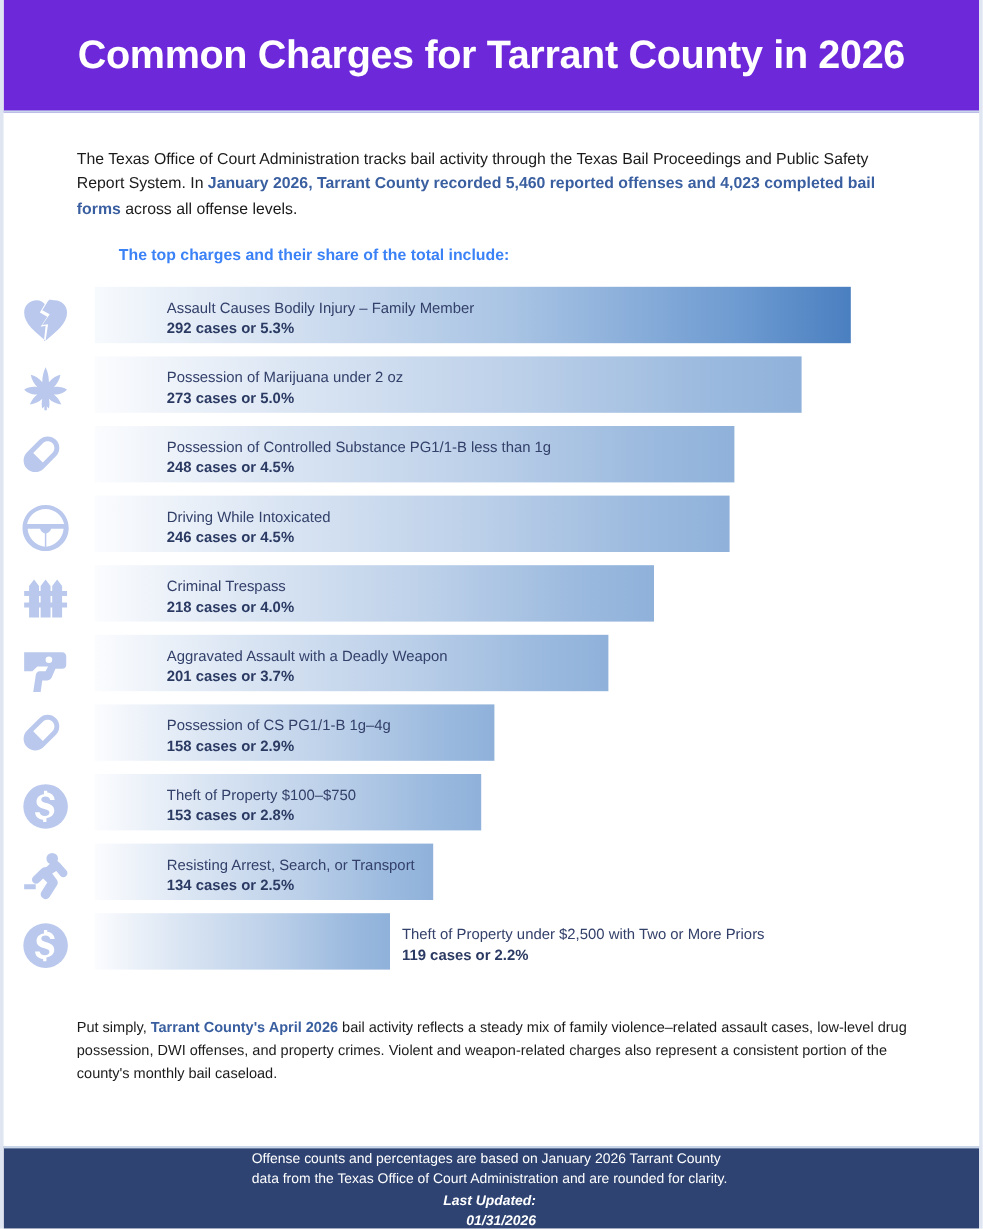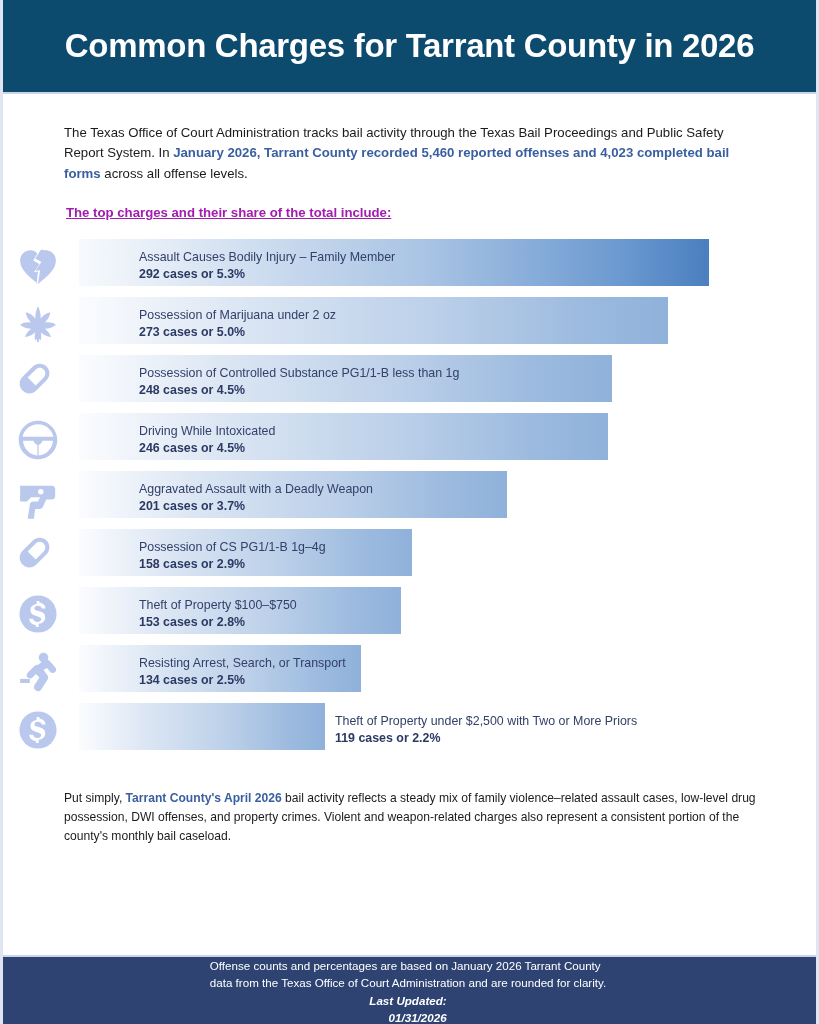--- a/index.html
+++ b/index.html
@@ -13,21 +13,21 @@
     width: 819px; height: 1024px;
     background: #ffffff;
     border-left: 3px solid #dfe6f2;
     border-right: 3px solid #dfe6f2;
     overflow: hidden;
   }
 
   
   .header {
     height: 94px;
-    background: #0c4a6e;
+    background: #6d28d9;
     display: flex;
     align-items: center;
     justify-content: center;
     border-bottom: 2px solid #c9d6ea;
   }
   .header-title {
     color: #ffffff;
     font-size: 33px;
     font-weight: bold;
     letter-spacing: -0.3px;
@@ -36,25 +36,24 @@
 
   
   .intro {
     margin: 29px 57px 0 61px;
     font-size: 13.2px;
     line-height: 1.55;
     color: #1b1b1b;
   }
   .hl { color: #3a5fa0; font-weight: bold; }
   .subhead {
-    margin: 21px 61px 0 63px;
+    margin: 21px 61px 0 96px;
     font-size: 13.2px;
     font-weight: bold;
-    color: #a21caf;
-    text-decoration: underline;
+    color: #3b82f6;
   }
 
   
   .chart {
     position: relative;
     margin-top: 17px;
     padding-left: 76px;
     padding-right: 24px;
   }
   .row {
@@ -196,20 +195,34 @@
         </span>
         <div class="bar" style="width: 529px;"></div>
         <div class="labels">
           <div class="lab-title">Driving While Intoxicated</div>
           <div class="lab-value">246 cases or 4.5%</div>
         </div>
       </div>
       <div class="row">
         <span class="icon">
           <svg viewBox="0 0 64 64">
+            <path d="M12 18l6-8 6 8v38h-12zM26 18l6-8 6 8v38h-12zM40 18l6-8 6 8v38h-12z"></path>
+            <rect x="6" y="24" width="52" height="6"></rect>
+            <rect x="6" y="38" width="52" height="6"></rect>
+          </svg>
+        </span>
+        <div class="bar" style="width: 466px;"></div>
+        <div class="labels">
+          <div class="lab-title">Criminal Trespass</div>
+          <div class="lab-value">218 cases or 4.0%</div>
+        </div>
+      </div>
+      <div class="row">
+        <span class="icon">
+          <svg viewBox="0 0 64 64">
             <path d="M6 14h46c3 0 5 2 5 5v10c0 3-2 5-5 5h-8l-4 9c-1 3-3 5-6 5h-6l-2 14h-9l3-20c.4-3 2-5 5-5h7l3-6H22l-6 6H6z"></path>
             <circle cx="36" cy="23" r="4" fill="#ffffff"></circle>
           </svg>
         </span>
         <div class="bar" style="width: 428px;"></div>
         <div class="labels">
           <div class="lab-title">Aggravated Assault with a Deadly Weapon</div>
           <div class="lab-value">201 cases or 3.7%</div>
         </div>
       </div>

